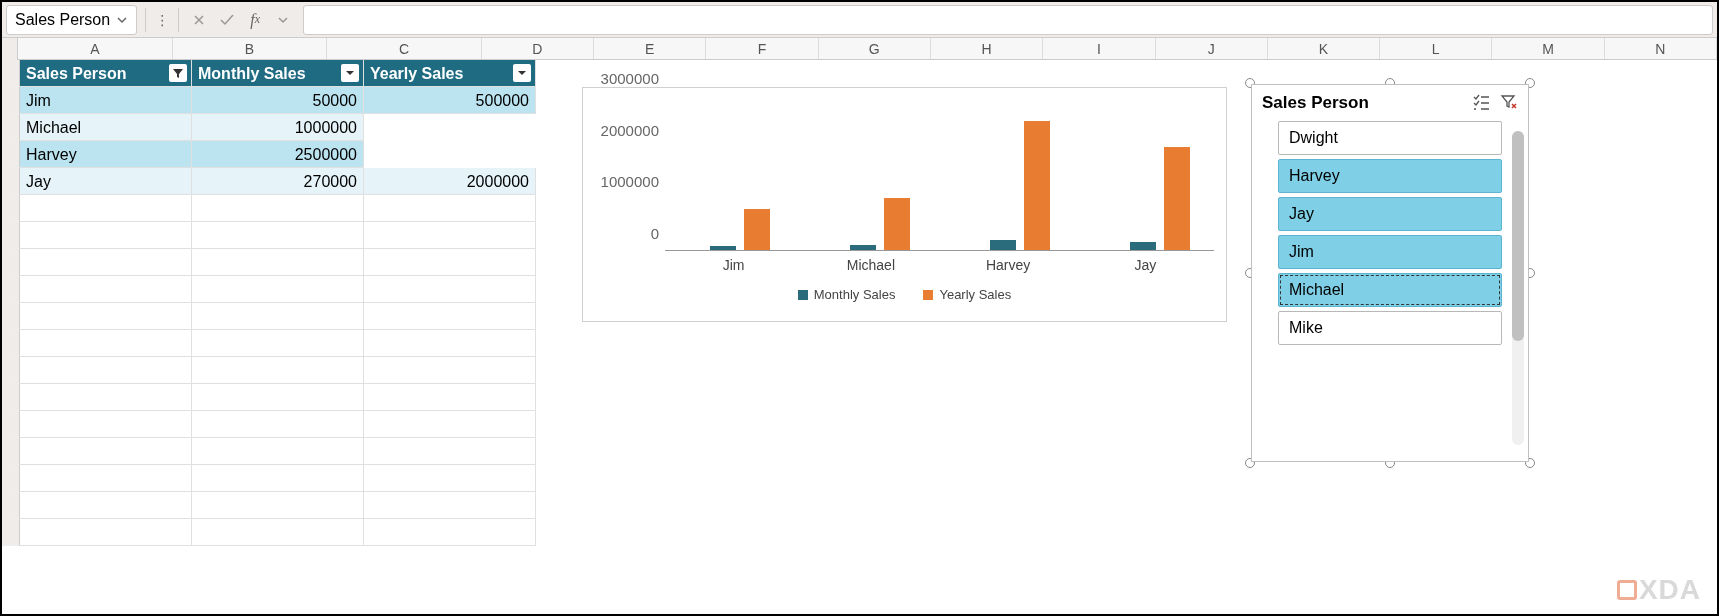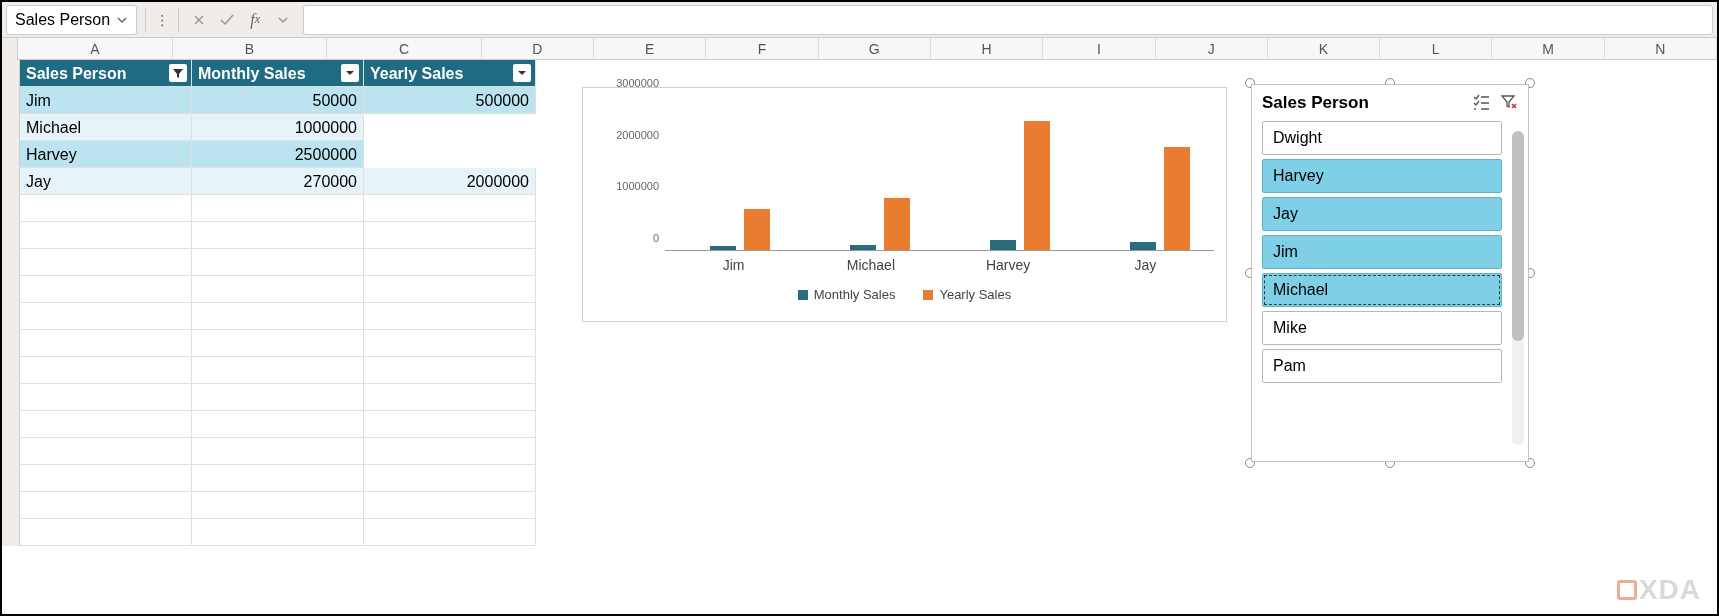--- a/index.html
+++ b/index.html
@@ -101,21 +101,21 @@
   width: 645px; height: 235px;
   background: #fff; border: 1px solid #d0d0d0;
   padding: 8px 12px;
 }
 .chart-plot {
   position: relative;
   height: 155px;
   margin-left: 70px;
   border-bottom: 1px solid #999;
 }
-.y-tick { position: absolute; left: -70px; width: 64px; text-align: right; font-size: 11px; color: #666; transform: translateY(-50%); }
+.y-tick { position: absolute; left: -70px; width: 64px; text-align: right; font-size: 15px; color: #666; transform: translateY(-50%); }
 .bar-group { position: absolute; bottom: 0; width: 90px; display: flex; gap: 8px; align-items: flex-end; justify-content: center; }
 .bar { width: 26px; }
 .bar.monthly { background: #2a6b7c; }
 .bar.yearly { background: #e87c30; }
 .x-labels { margin-left: 70px; display: flex; }
 .x-label { width: 140px; text-align: center; font-size: 14px; color: #444; padding-top: 6px; }
 .legend { display: flex; justify-content: center; gap: 28px; margin-top: 14px; font-size: 13px; color: #444; }
 .leg-item { display: flex; align-items: center; gap: 6px; }
 .leg-sw { width: 10px; height: 10px; }
 
@@ -130,21 +130,21 @@
   background: #fff; border: 1px solid #c0c0c0;
   padding: 8px 10px;
   position: relative;
 }
 .slicer-head {
   display: flex; align-items: center; justify-content: space-between;
   margin-bottom: 8px;
 }
 .slicer-title { font-weight: 600; font-size: 17px; }
 .slicer-icons { display: flex; gap: 10px; }
-.slicer-list { display: flex; flex-direction: column; gap: 4px; padding-right: 16px; }
+.slicer-list { display: flex; flex-direction: column; gap: 4px; padding-right: 16px; margin-left: 16px; }
 .slicer-item {
   border: 1px solid #b8b8b8; border-radius: 2px;
   padding: 7px 10px; font-size: 16px; background: #fff;
 }
 .slicer-item.sel { background: #7fcfe6; border-color: #5bb5d0; }
 .slicer-item.sel.active { outline: 1px dashed #333; outline-offset: -3px; }
 .slicer-scroll {
   position: absolute; right: 4px; top: 46px; width: 12px; height: 314px;
   background: #f0f0f0; border-radius: 6px;
 }
@@ -418,21 +418,20 @@
           </span>
         </div>
       </div>
       <div class="slicer-list" id="slicer-list">
           <div class="slicer-item">Dwight</div>
           <div class="slicer-item sel">Harvey</div>
           <div class="slicer-item sel">Jay</div>
           <div class="slicer-item sel">Jim</div>
           <div class="slicer-item sel active">Michael</div>
           <div class="slicer-item">Mike</div>
-          <div class="slicer-item">Pam</div>
         </div>
       <div class="slicer-scroll">
         <div class="slicer-thumb"></div>
       </div>
     </div>
   </div>
 
 </div>
 
 <div class="wm">

